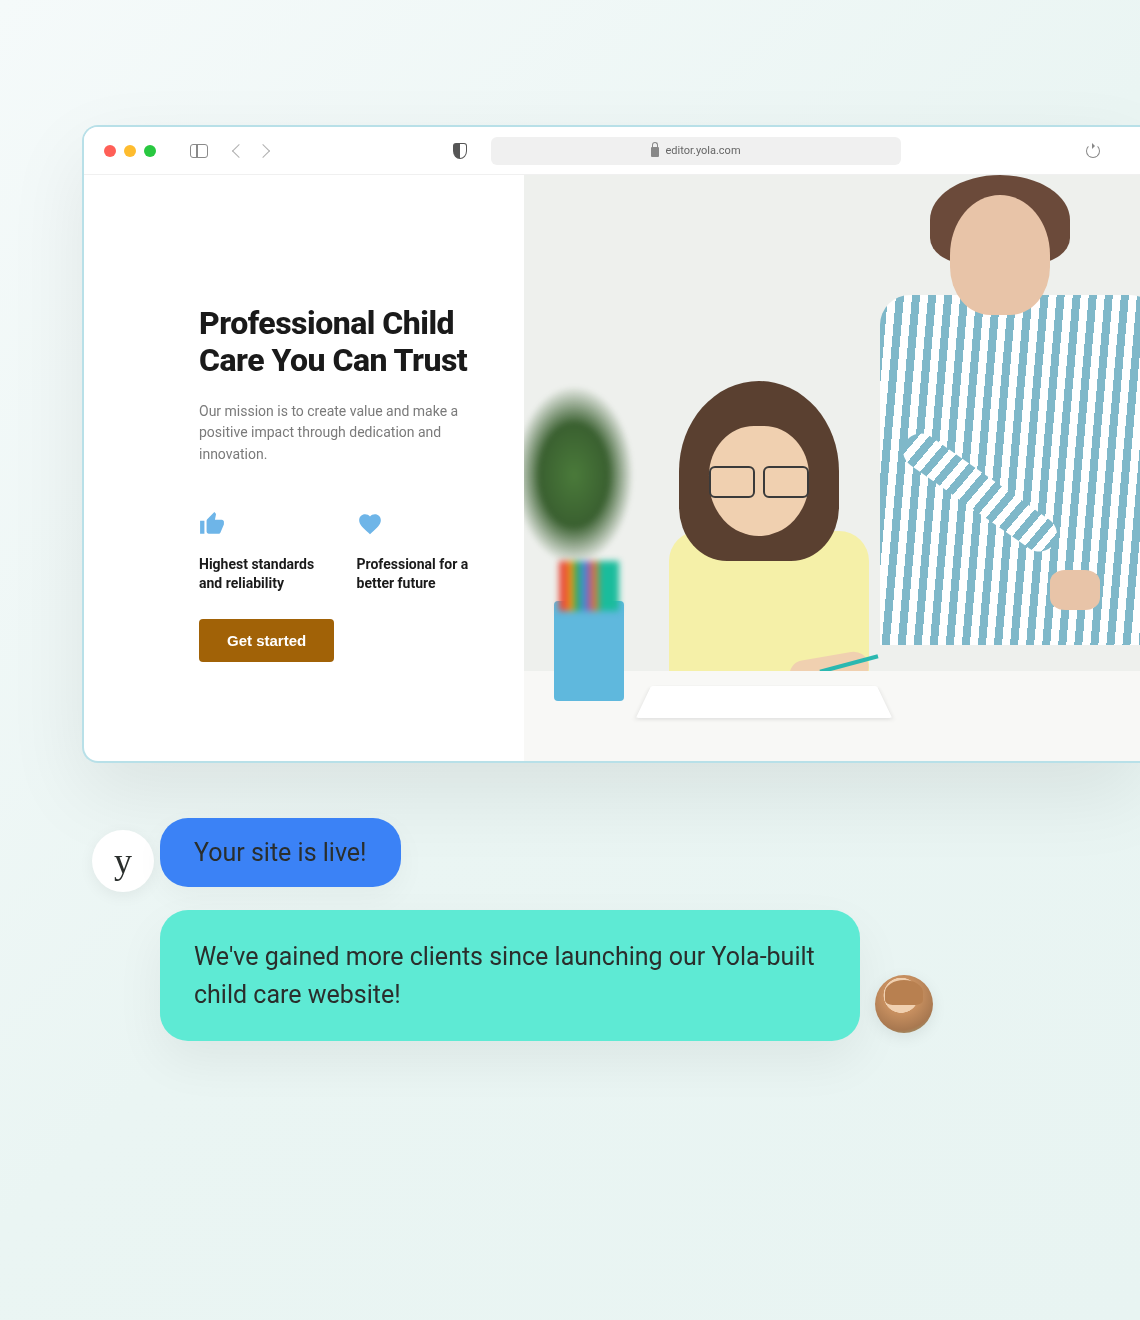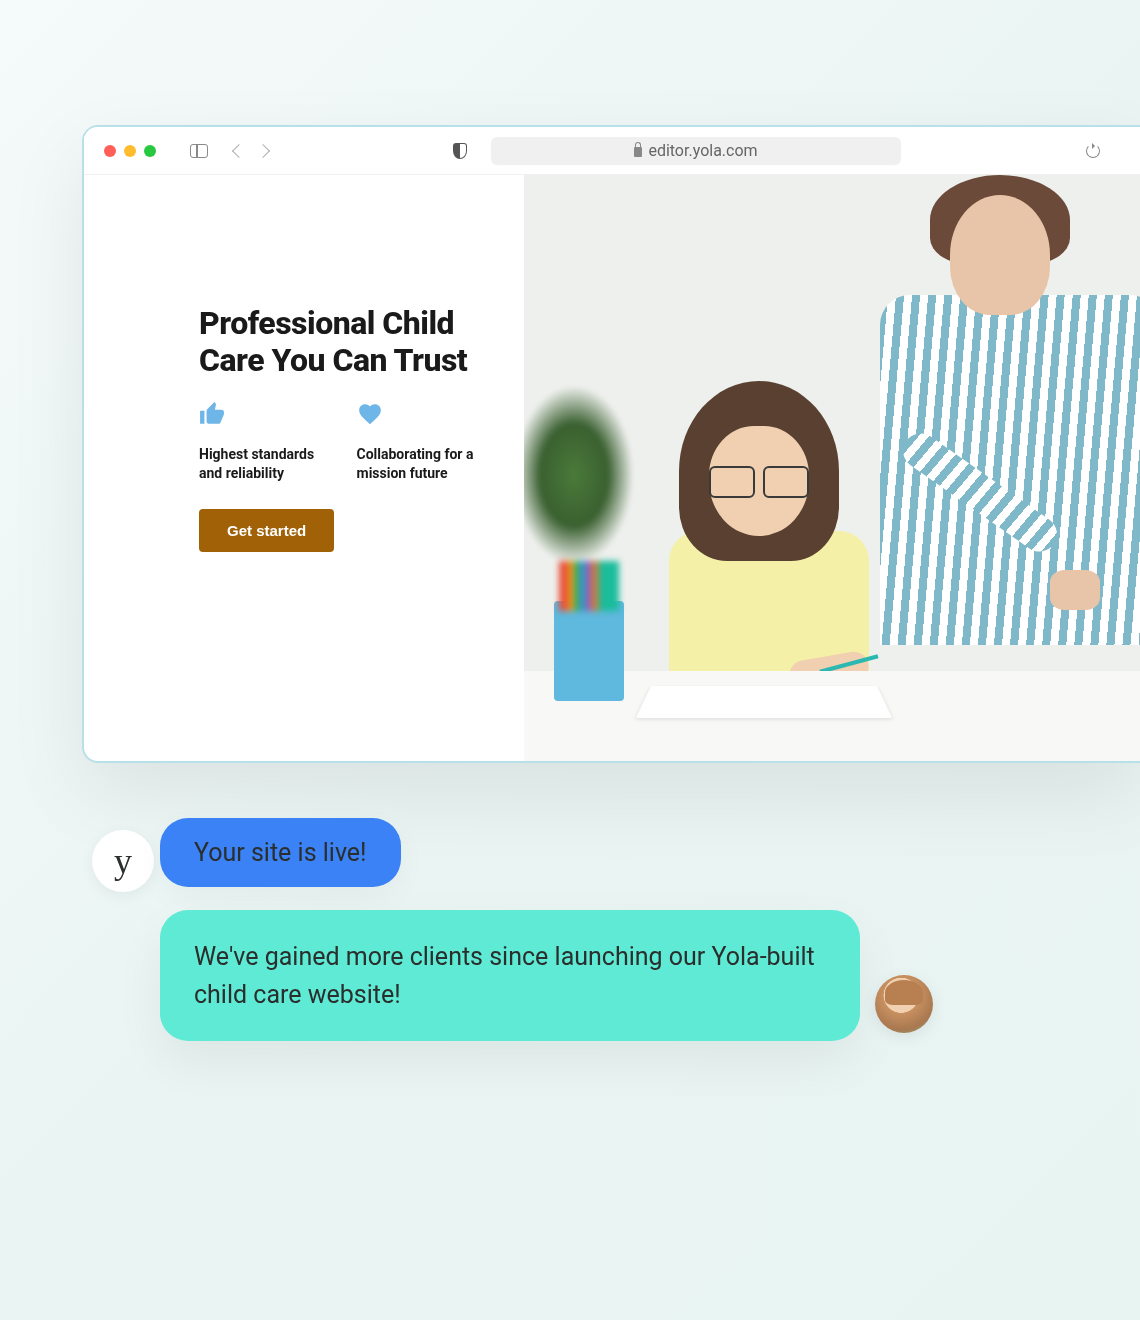--- a/index.html
+++ b/index.html
@@ -102,21 +102,21 @@
     .address-bar {
       flex: 1;
       max-width: 410px;
       height: 28px;
       background: #f0f0f0;
       border-radius: 6px;
       display: flex;
       align-items: center;
       justify-content: center;
       gap: 6px;
-      font-size: 16px;
+      font-size: 11px;
       color: #666;
     }
     
     .lock-icon {
       width: 8px;
       height: 10px;
       background: #888;
       border-radius: 1px;
       position: relative;
       margin-top: 2px;
@@ -494,37 +494,38 @@
     <div class="address-bar">
       <span class="lock-icon"></span>
       <span>editor.yola.com</span>
     </div>
     <div class="refresh-icon"></div>
   </div>
 
   <div class="page-content">
     <div class="page-left">
       <h1 class="page-title">Professional Child Care You Can Trust</h1>
+      <p class="page-mission">Our mission is to create value and make a positive impact through dedication and innovation.</p>
       
       <div class="features">
         <div class="feature">
           <div class="feature-icon thumb-icon">
             <svg viewBox="0 0 24 24">
                 <path d="M1 21h4V9H1v12zm22-11c0-1.1-.9-2-2-2h-6.31l.95-4.57.03-.32c0-.41-.17-.79-.44-1.06L14.17 1 7.59 7.59C7.22 7.95 7 8.45 7 9v10c0 1.1.9 2 2 2h9c.83 0 1.54-.5 1.84-1.22l3.02-7.05c.09-.23.14-.47.14-.73v-2z"></path>
               </svg>
           </div>
           <div class="feature-text">Highest standards and reliability</div>
         </div>
         <div class="feature">
           <div class="feature-icon heart-icon">
             <svg viewBox="0 0 24 24">
                 <path d="M12 21.35l-1.45-1.32C5.4 15.36 2 12.28 2 8.5 2 5.42 4.42 3 7.5 3c1.74 0 3.41.81 4.5 2.09C13.09 3.81 14.76 3 16.5 3 19.58 3 22 5.42 22 8.5c0 3.78-3.4 6.86-8.55 11.54L12 21.35z"></path>
               </svg>
           </div>
-          <div class="feature-text">Collaborating for a mission future</div>
+          <div class="feature-text">Professional for a better future</div>
         </div>
       </div>
       
       <button class="cta-button">Get started</button>
     </div>
 
     <div class="page-right">
       <div class="hero-image">
         <div class="wall"></div>
         <div class="plant"></div>

